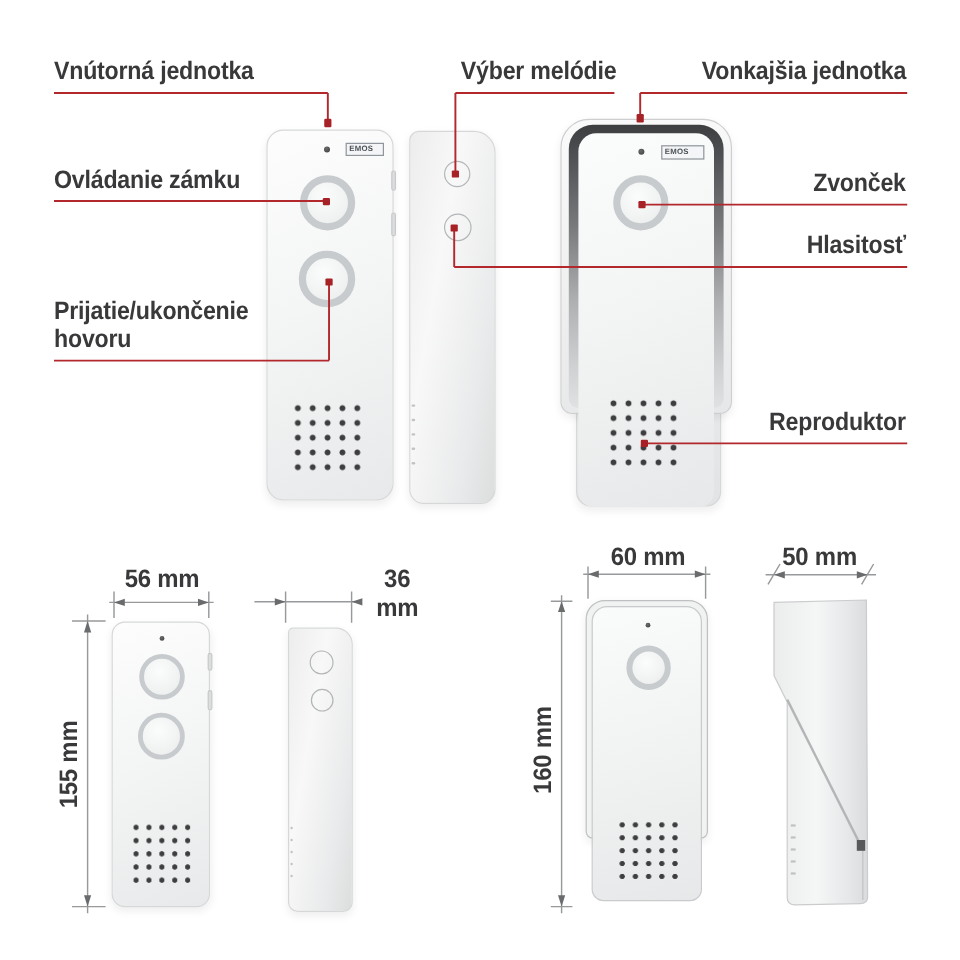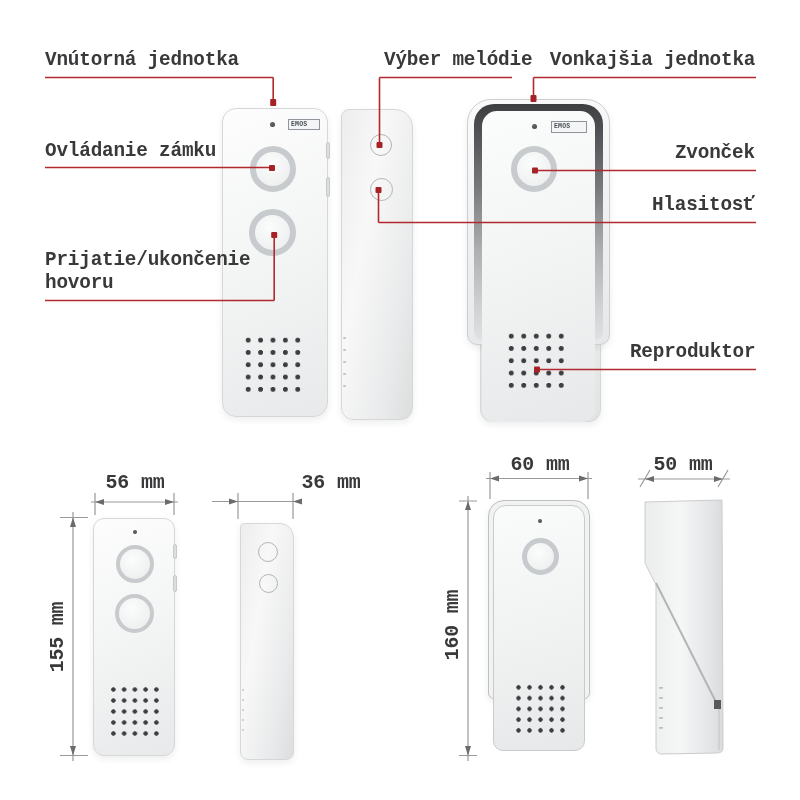--- a/index.html
+++ b/index.html
@@ -1,17 +1,17 @@
 <!DOCTYPE html>
 <html><head>
 <meta charset="utf-8">
 <style>
   html,body{margin:0;padding:0;background:#fff;}
   #stage{position:relative;width:800px;height:800px;background:#ffffff;overflow:hidden;
-         font-family:Liberation Mono, monospace;}
+         font-family:Liberation Sans, sans-serif;}
   
   .lbl{position:absolute;font-weight:700;font-size:21px;line-height:22.5px;color:#39393b;
        letter-spacing:-0.2px;white-space:nowrap;transform:scaleX(0.92);transform-origin:0 50%;z-index:50;}
   .lbl.right{text-align:right;transform-origin:100% 50%;}
   .lbl.wrap{white-space:normal;}
   .dim-lbl{position:absolute;font-weight:700;font-size:21px;color:#39393b;letter-spacing:-0.2px;
            text-align:center;z-index:50;transform:scaleX(0.95);}
   .dim-v{transform:rotate(-90deg) scaleX(0.95);}
   
   .dev{position:absolute;background:linear-gradient(155deg,#fdfdfd 0%,#f4f5f5 45%,#e8e9ea 100%);

